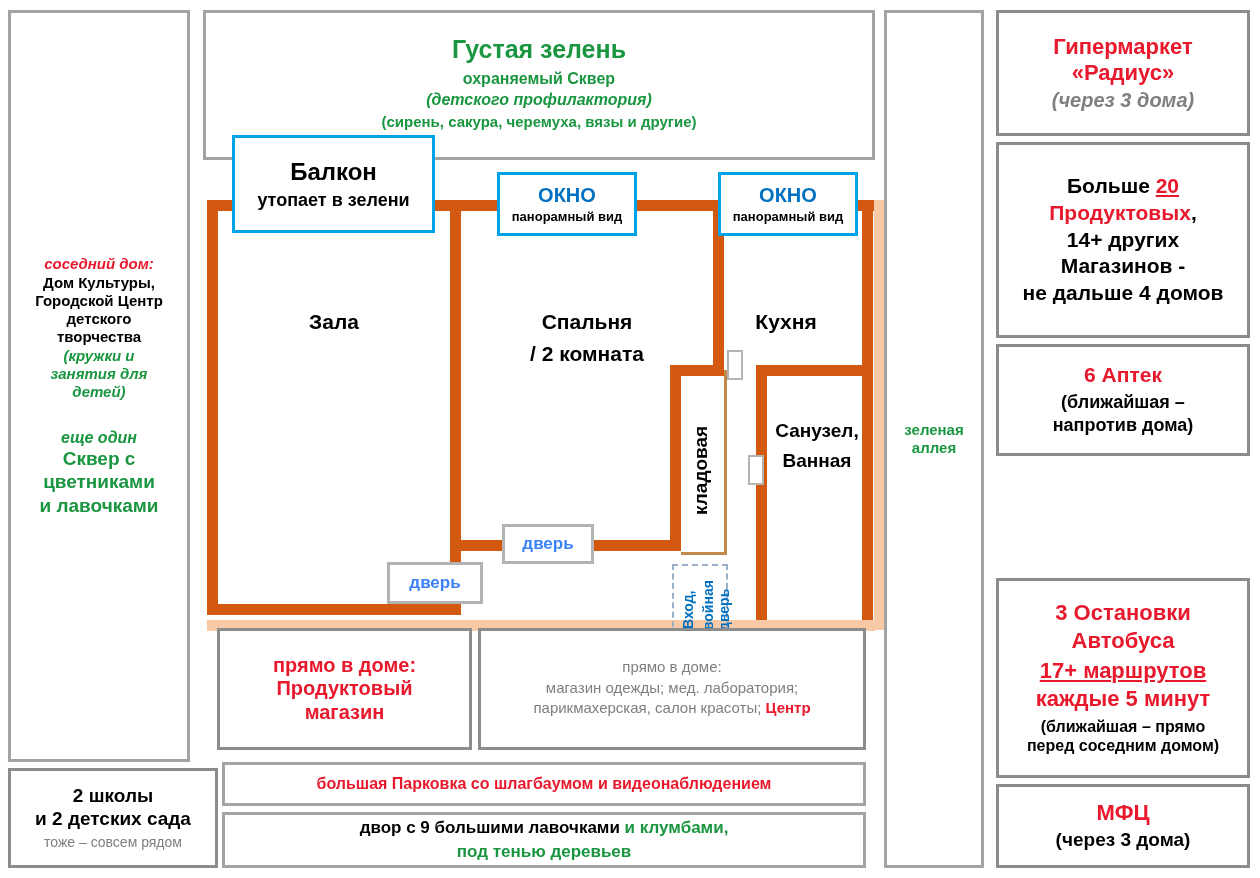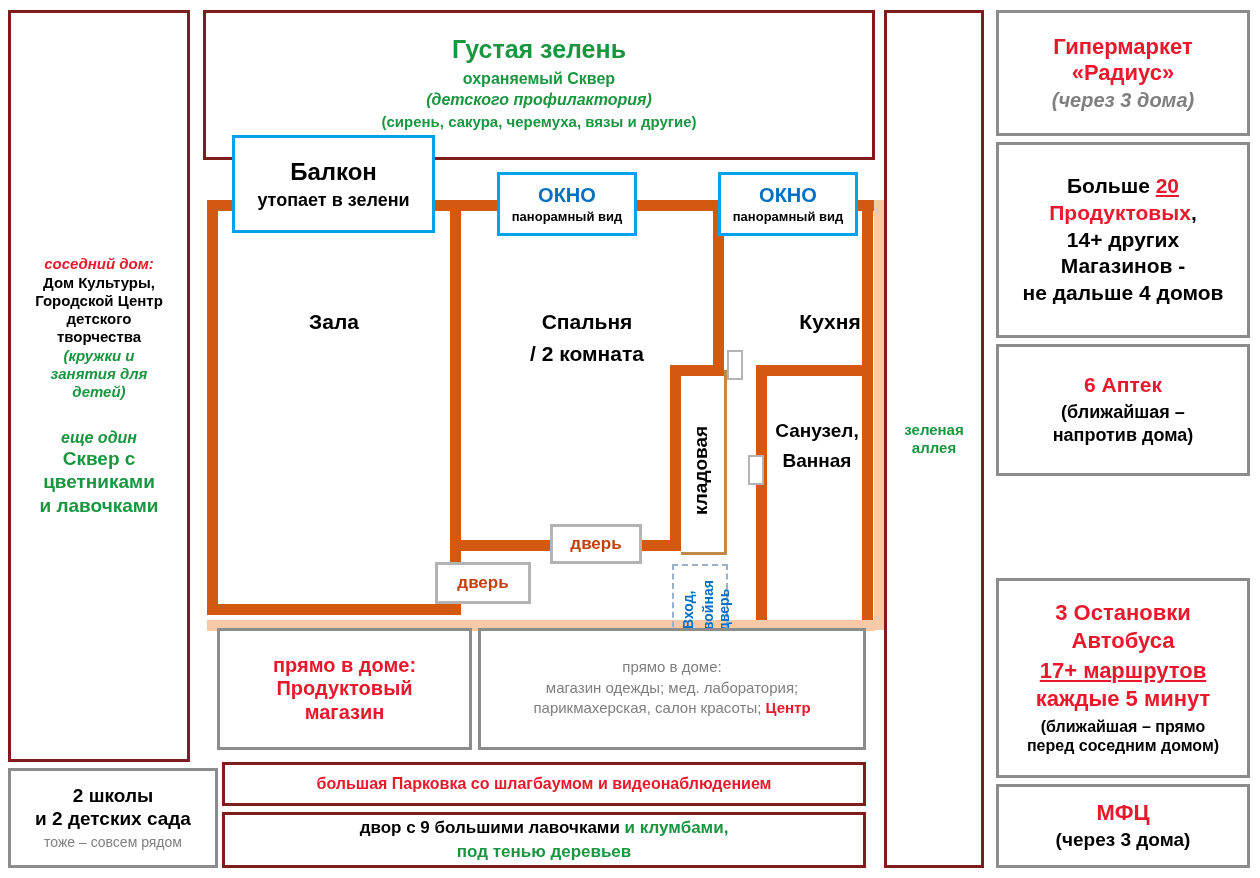--- a/index.html
+++ b/index.html
@@ -24,21 +24,21 @@
     flex-direction: column;
     align-items: center;
     justify-content: center;
     text-align: center;
   }
   .gray-box {
     border: 3px solid #8c8c8c;
     background: #ffffff;
   }
   .green-box {
-    border: 3px solid #7f1d1d;
+    border: 3px solid #a3a3a3;
     background: #ffffff;
   }
   .red { color: #e8192c; }
   .green { color: #1a9641; }
   .blue { color: #0070c0; }
   .gray { color: #7f7f7f; }
   .black { color: #000000; }
   .b { font-weight: bold; }
   .i { font-style: italic; }
   .u { text-decoration: underline; text-align: center; }
@@ -71,22 +71,21 @@
   }
   .door-box {
     position: absolute;
     box-sizing: border-box;
     border: 3px solid #b3b3b3;
     background: #ffffff;
     display: flex;
     align-items: center;
     justify-content: center;
     font-weight: bold;
-    color: #c2410c;
-    margin-left: 48px;
+    color: #3b82f6;
   }
   .door-gap {
     position: absolute;
     box-sizing: border-box;
     border: 2px solid #b3b3b3;
     background: #ffffff;
   }
   .entry-dashed {
     position: absolute;
     box-sizing: border-box;
@@ -161,21 +160,21 @@
   <div class="wall" style="left:461px; top:540px; width:220px; height:11px;"></div>
   <div class="wall" style="left:756px; top:365px; width:11px; height:255px;"></div>
   <div class="wall" style="left:756px; top:365px; width:110px; height:11px;"></div>
 
   <div class="thin-wall" style="left:724px; top:370px; width:3px; height:185px;"></div>
   <div class="thin-wall" style="left:681px; top:552px; width:46px; height:3px;"></div>
 
   <div class="room-label" style="left:218px; top:310px; width:232px; font-size:21px;">Зала</div>
   <div class="room-label" style="left:461px; top:310px; width:252px; font-size:21px;">Спальня</div>
   <div class="room-label" style="left:461px; top:342px; width:252px; font-size:21px;">/ 2 комната</div>
-  <div class="room-label" style="left:728px; top:310px; width:140px; font-size:21px;padding-left:32px;">Кухня</div>
+  <div class="room-label" style="left:684px; top:310px; width:140px; font-size:21px;padding-left:32px;">Кухня</div>
   <div class="vert-label" style="left:690px; top:395px; height:150px; font-size:19px; color:#000;">кладовая</div>
   <div class="room-label" style="left:767px; top:420px; width:100px; font-size:19px;">Санузел,</div>
   <div class="room-label" style="left:767px; top:450px; width:100px; font-size:19px;">Ванная</div>
 
   <div class="door-gap" style="left:727px; top:350px; width:16px; height:30px;"></div>
   <div class="door-gap" style="left:748px; top:455px; width:16px; height:30px;"></div>
 
   <div class="window-box" style="left:232px; top:135px; width:203px; height:98px;">
     <div class="b black" style="font-size:24px;">Балкон</div>
     <div class="b black" style="font-size:18px; margin-top:4px;">утопает в зелени</div>
@@ -254,21 +253,21 @@
       </div>
       <div style="font-size:21px; margin-top:2px;">
         <span class="b red">Продуктовых</span><span class="b black">,</span>
       </div>
       <div class="b black" style="font-size:21px; margin-top:2px;">14+ других</div>
       <div class="b black" style="font-size:21px; margin-top:2px;">Магазинов -</div>
       <div class="b black" style="font-size:21px; margin-top:2px;">не дальше 4 домов</div>
     </div>
   </div>
 
-  <div class="box gray-box" style="left:996px; top:344px; width:254px; height:132px; padding:4px;">
+  <div class="box gray-box" style="left:996px; top:344px; width:254px; height:112px; padding:4px;">
     <div class="tight">
       <div class="b red" style="font-size:21px;">6 Аптек</div>
       <div class="b black" style="font-size:18px; margin-top:4px;">(ближайшая –</div>
       <div class="b black" style="font-size:18px; margin-top:2px;">напротив дома)</div>
     </div>
   </div>
 
 
   <div class="box gray-box" style="left:996px; top:578px; width:254px; height:200px; padding:4px;">
     <div class="tight">

